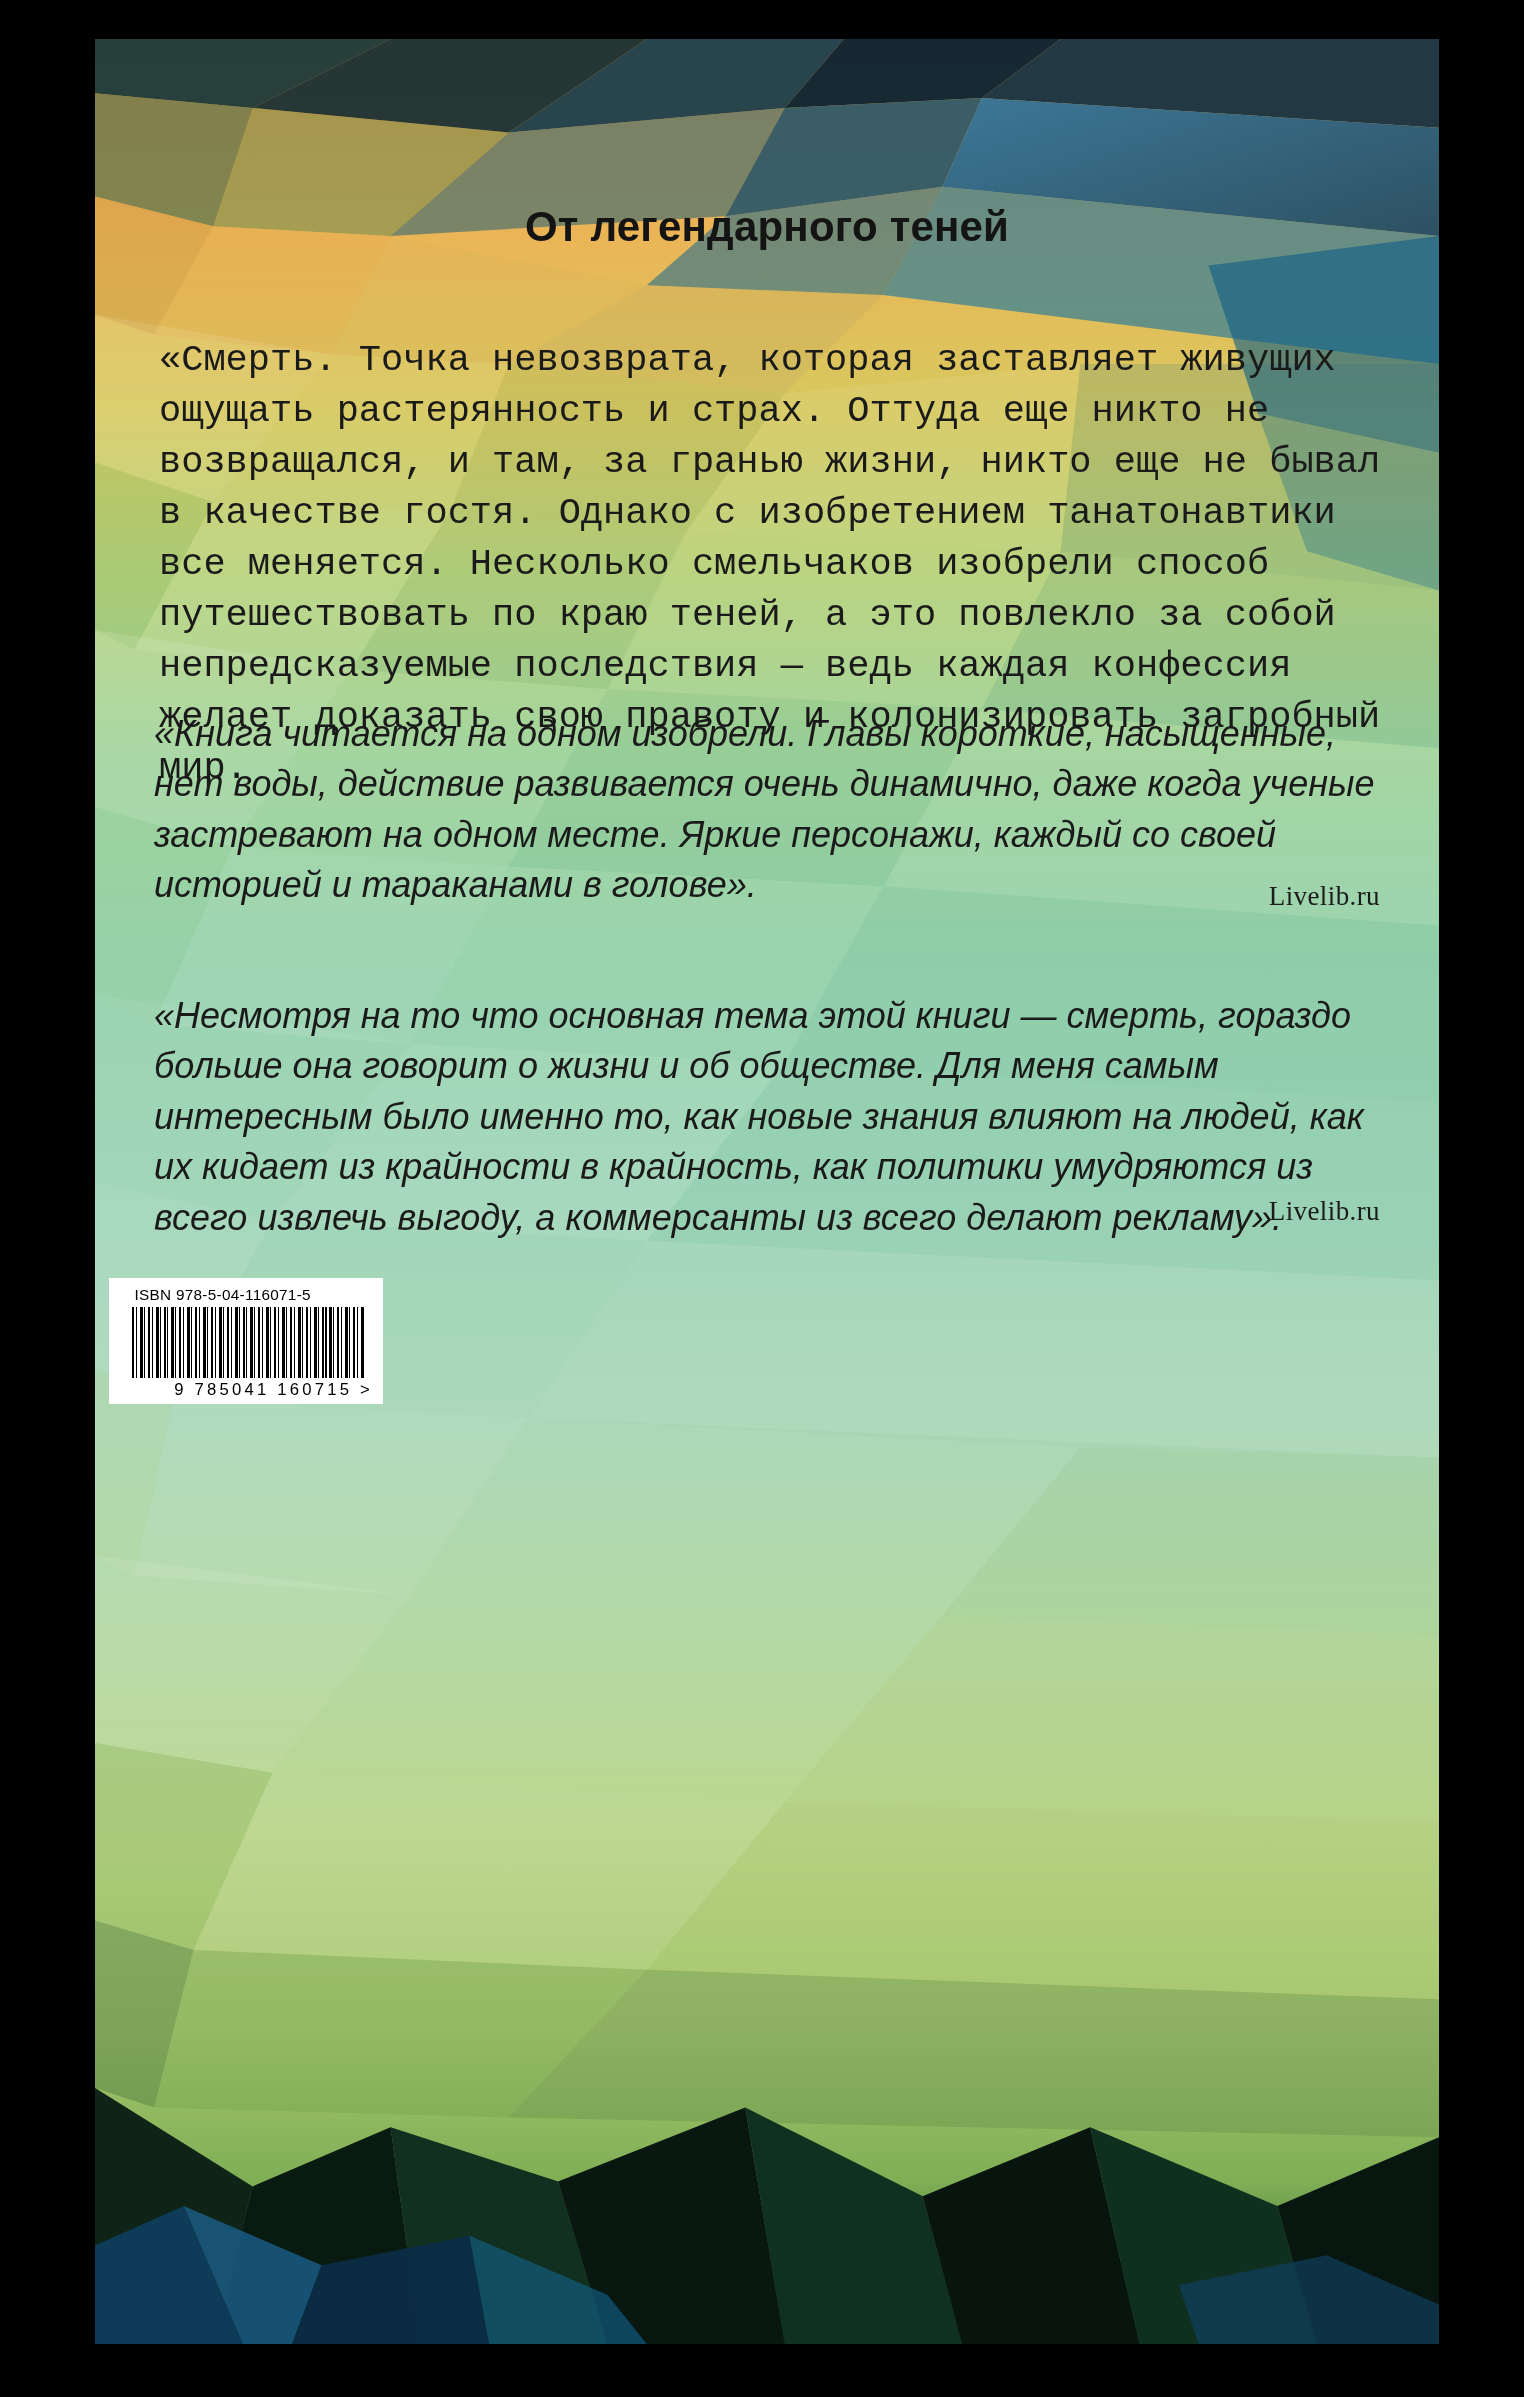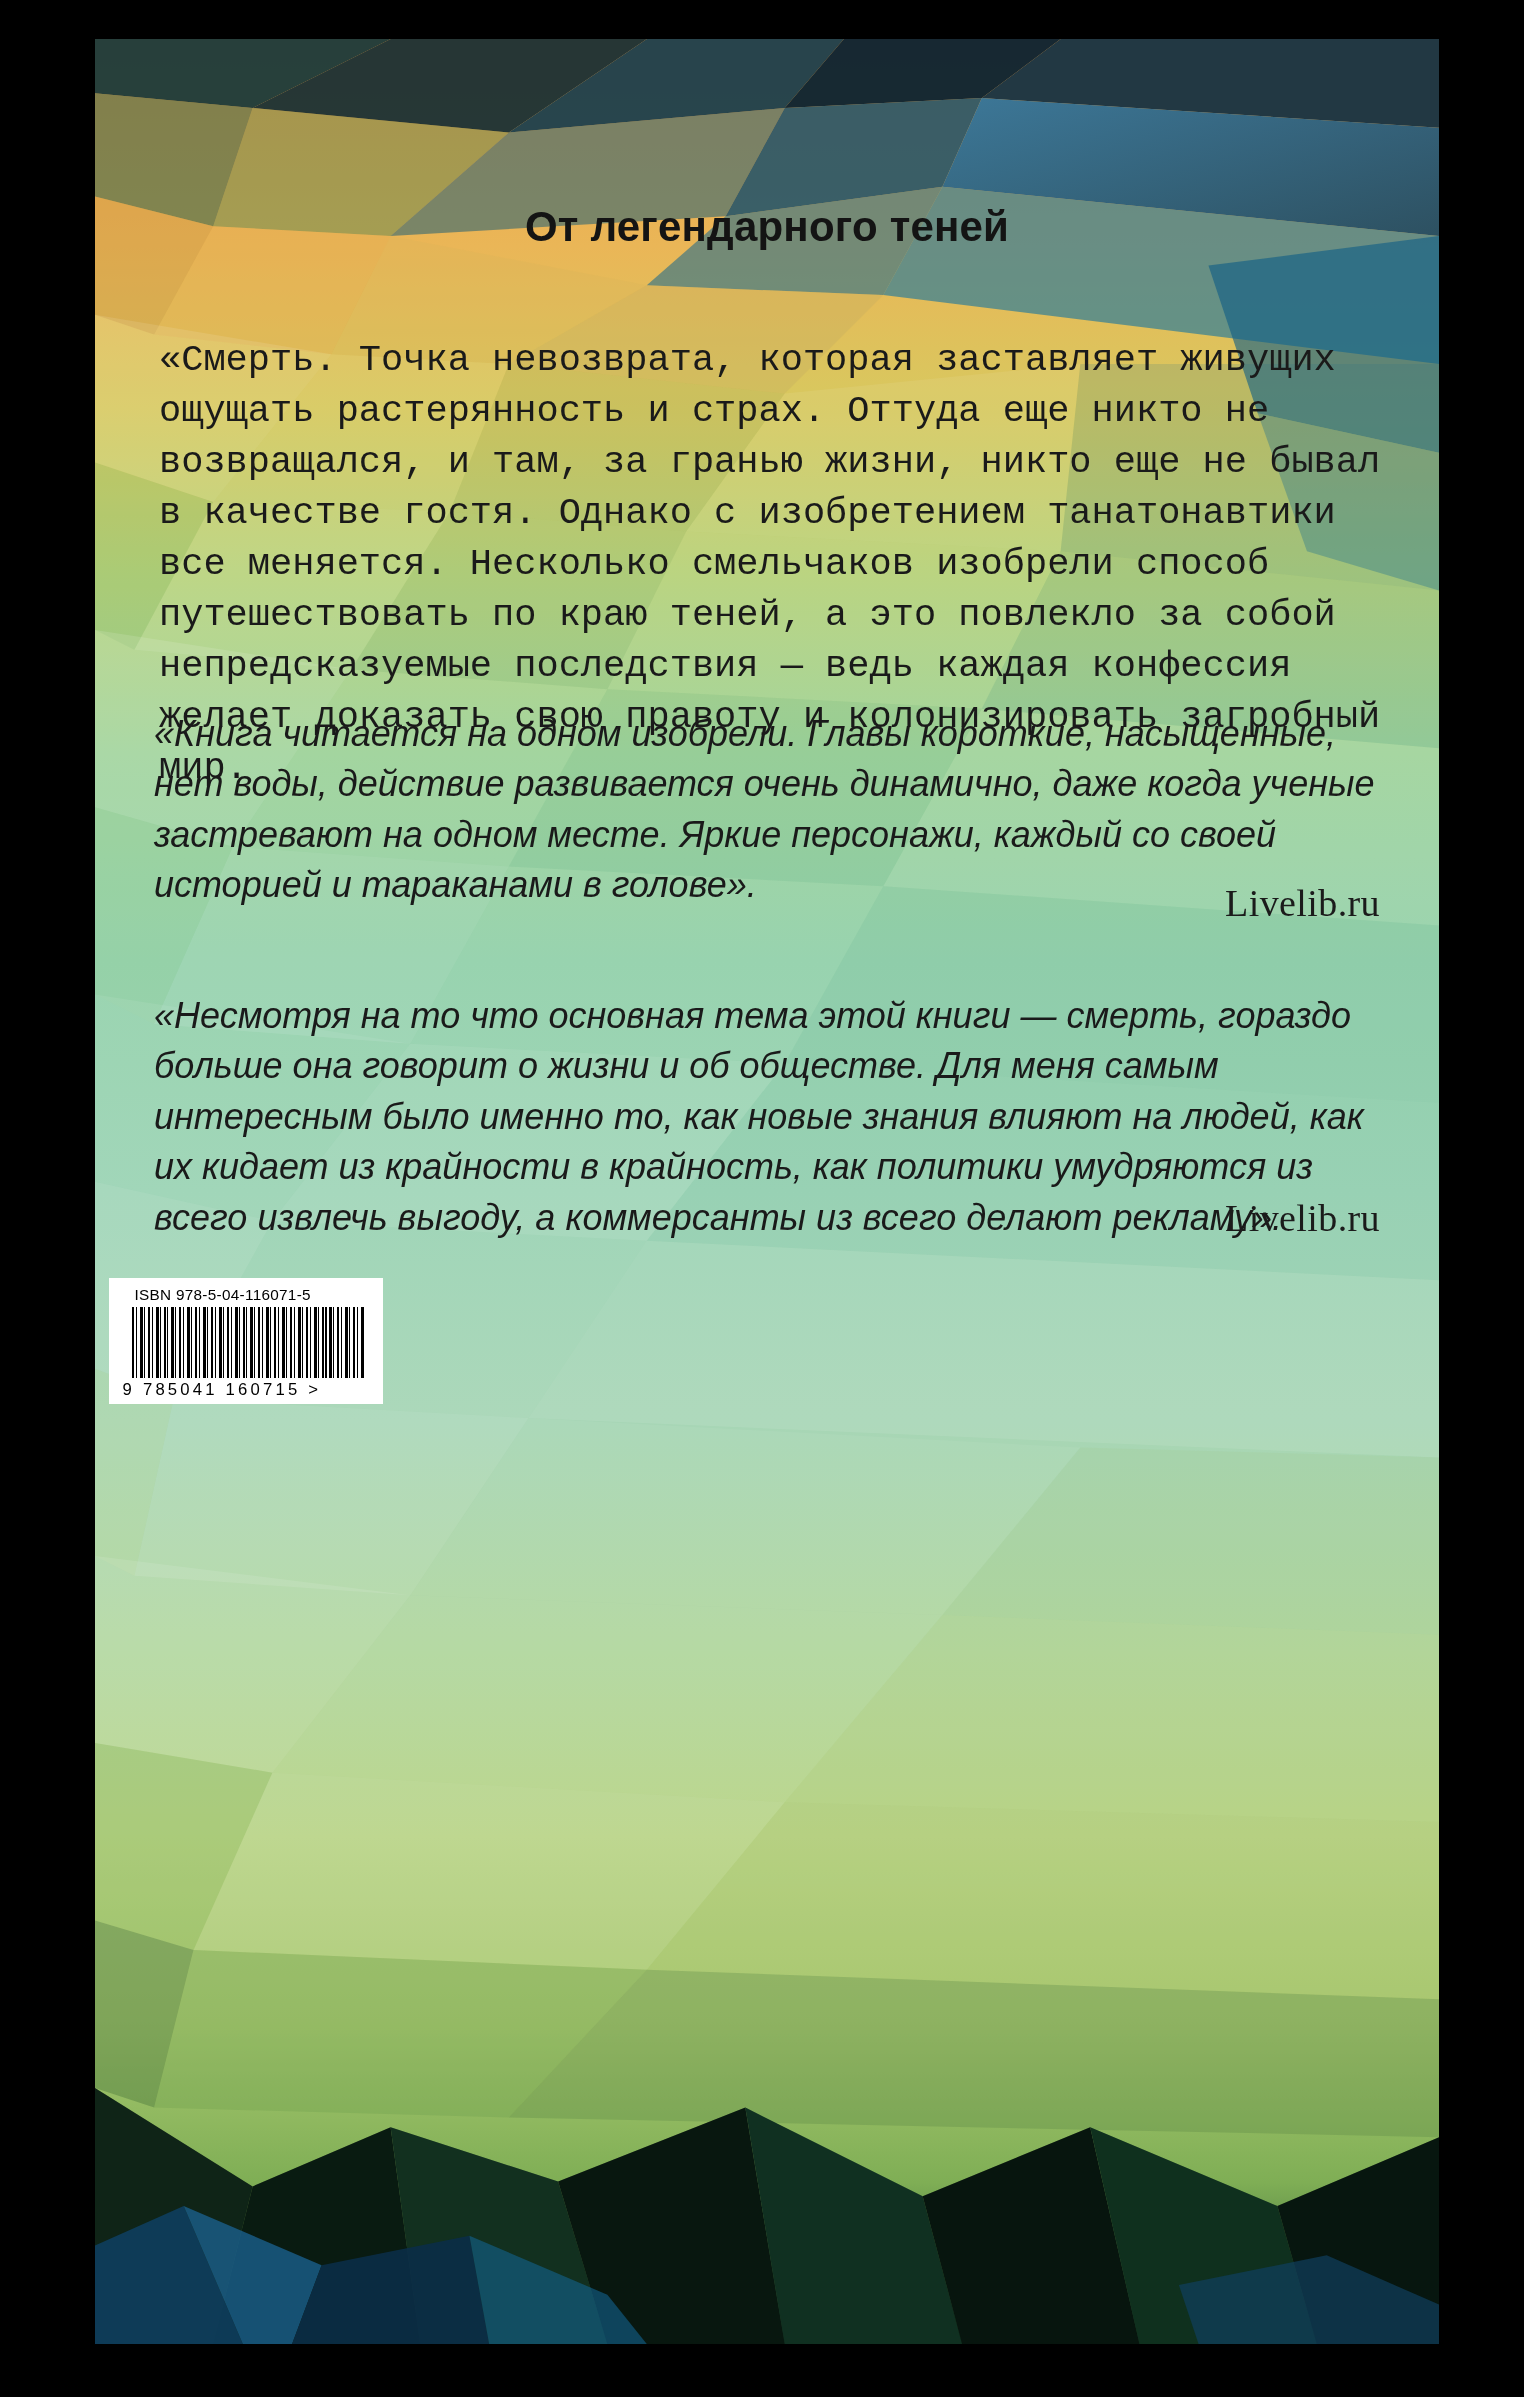--- a/index.html
+++ b/index.html
@@ -107,21 +107,21 @@
     color: #1a1a1a;
   }
 
   .quote-1 { top: 670px; }
   .quote-2 { top: 952px; }
 
   .source {
     position: absolute;
     right: 59px;
     font-family: "Liberation Serif", serif;
-    font-size: 38px;
+    font-size: 27px;
     color: #1b1b1b;
     letter-spacing: 0.4px;
   }
 
   .source-1 { top: 842px; }
   .source-2 { top: 1157px; }
 
   
   .barcode-box {
     position: absolute;
@@ -151,20 +151,21 @@
       #000 11.8px, #000 12.8px, #fff 12.8px, #fff 15.8px);
   }
   .digits {
     font-family: "Liberation Sans", sans-serif;
     font-size: 16.7px;
     letter-spacing: 3.2px;
     color: #000;
     margin-top: 2px;
     margin-left: 3.9px;
     white-space: nowrap;
+    text-align: right;
   }
 </style>
 </head>
 <body>
 
 <div class="cover">
 
   <div class="art">
 
     <svg class="facets" viewBox="0 0 1364 2340" preserveAspectRatio="none">

